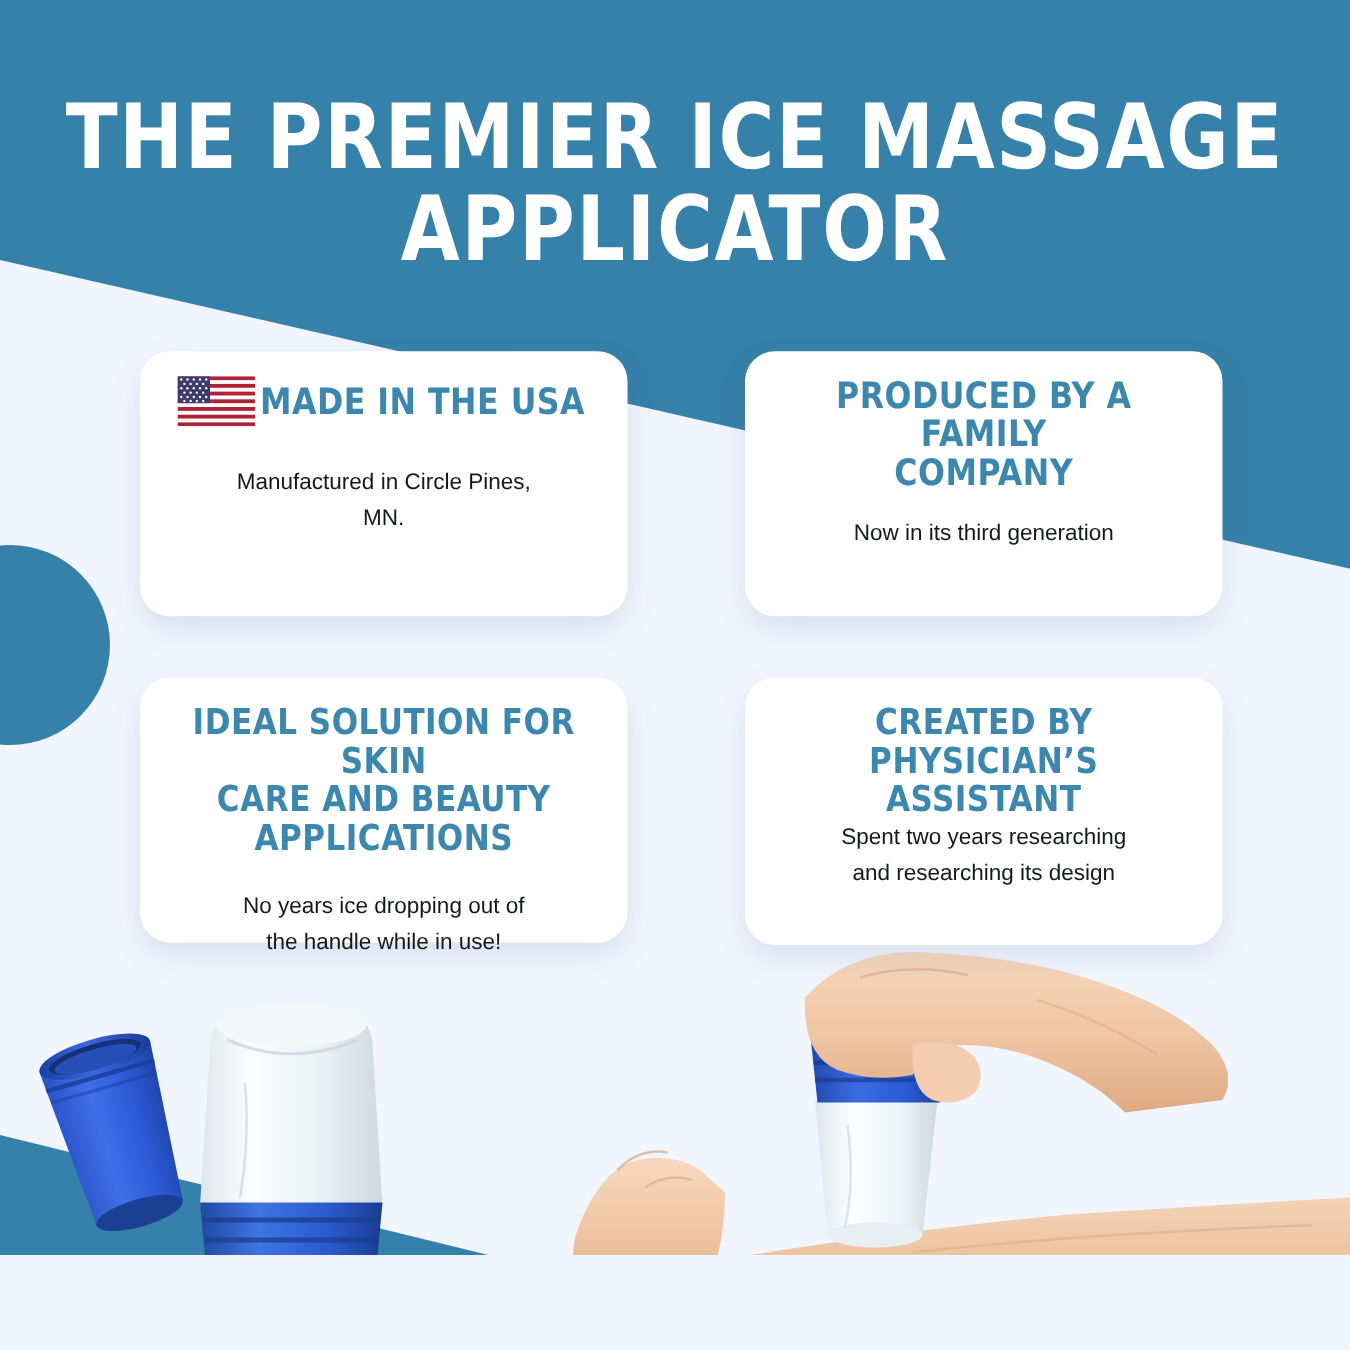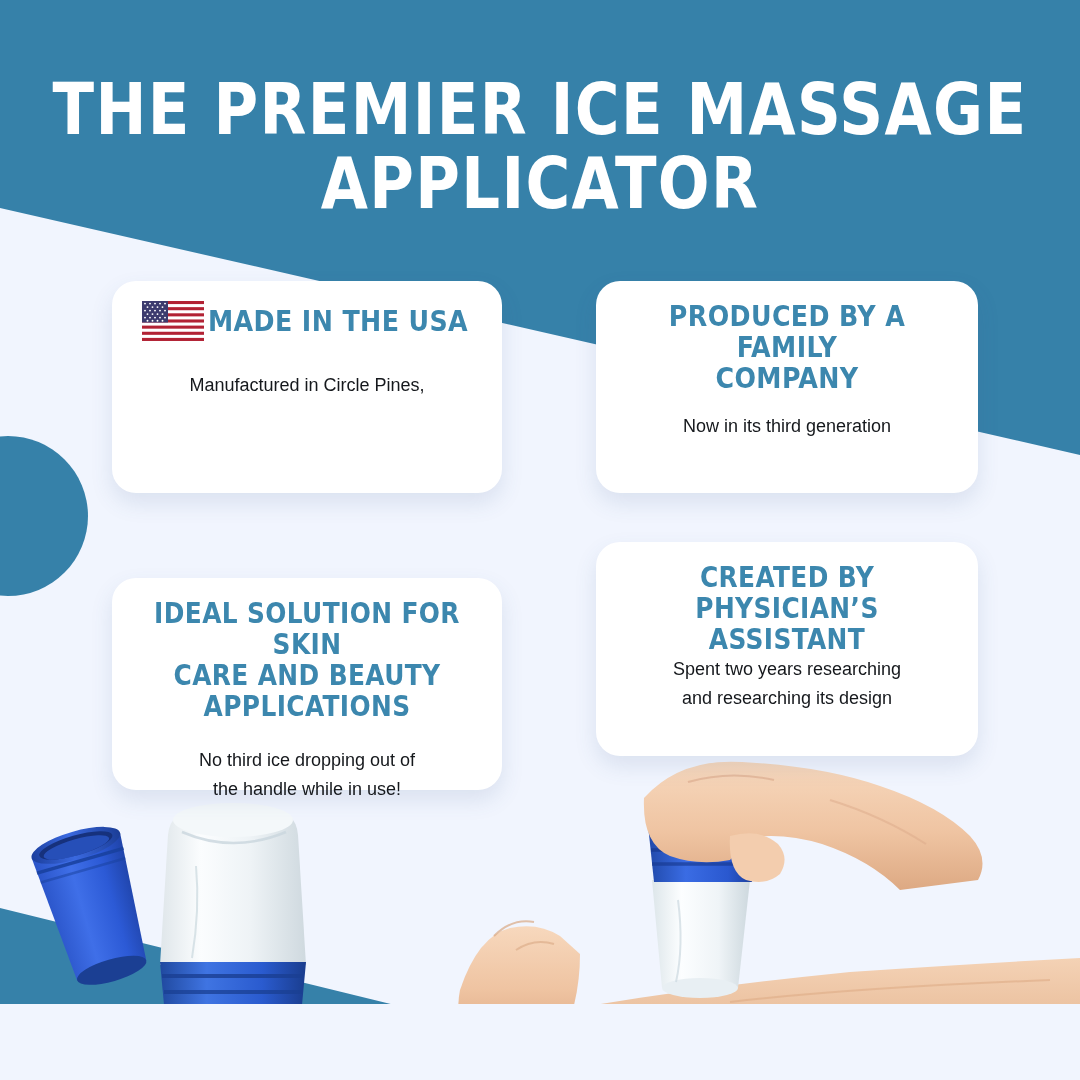--- a/index.html
+++ b/index.html
@@ -41,21 +41,21 @@
     box-shadow:0 10px 22px rgba(60,90,140,0.13);
     box-sizing:border-box;
     padding:20px 22px;
     z-index:5;
     display:flex;
     flex-direction:column;
     align-items:center;
   }
   #card-1{left:112px;top:281px;width:390px;height:212px;}
   #card-2{left:596px;top:281px;width:382px;height:212px;}
-  #card-3{left:112px;top:542px;width:390px;height:212px;margin-top:36px;}
+  #card-3{left:112px;top:542px;width:390px;height:212px;}
   #card-4{left:596px;top:542px;width:382px;height:214px;}
 
   .card-head{
     display:flex;align-items:center;justify-content:center;
     width:100%;
   }
   .card-title{
     color:#3c87ae;
     font-family:"Liberation Sans Narrow","DejaVu Sans Condensed","Liberation Sans",sans-serif;
     font-weight:bold;
@@ -156,20 +156,21 @@
           <circle cx="15.5" cy="19.8" r="0.95"></circle>
             <circle cx="20.5" cy="19.8" r="0.95"></circle>
         </g>
       </svg>
       <div class="card-title">
         <div>MADE IN THE USA</div>
       </div>
     </div>
     <div class="card-body">
       <div>Manufactured in Circle Pines,</div>
+      <div>MN.</div>
     </div>
   </div>
 
   <div class="card" id="card-2">
     <div class="card-head">
       <div class="card-title">
         <div>PRODUCED BY A FAMILY</div>
         <div>COMPANY</div>
       </div>
     </div>
@@ -180,21 +181,21 @@
 
   <div class="card" id="card-3">
     <div class="card-head">
       <div class="card-title">
         <div>IDEAL SOLUTION FOR SKIN</div>
         <div>CARE AND BEAUTY</div>
         <div>APPLICATIONS</div>
       </div>
     </div>
     <div class="card-body">
-      <div>No third ice dropping out of</div>
+      <div>No years ice dropping out of</div>
       <div>the handle while in use!</div>
     </div>
   </div>
 
   <div class="card" id="card-4">
     <div class="card-head">
       <div class="card-title">
         <div>CREATED BY PHYSICIAN’S</div>
         <div>ASSISTANT</div>
       </div>

